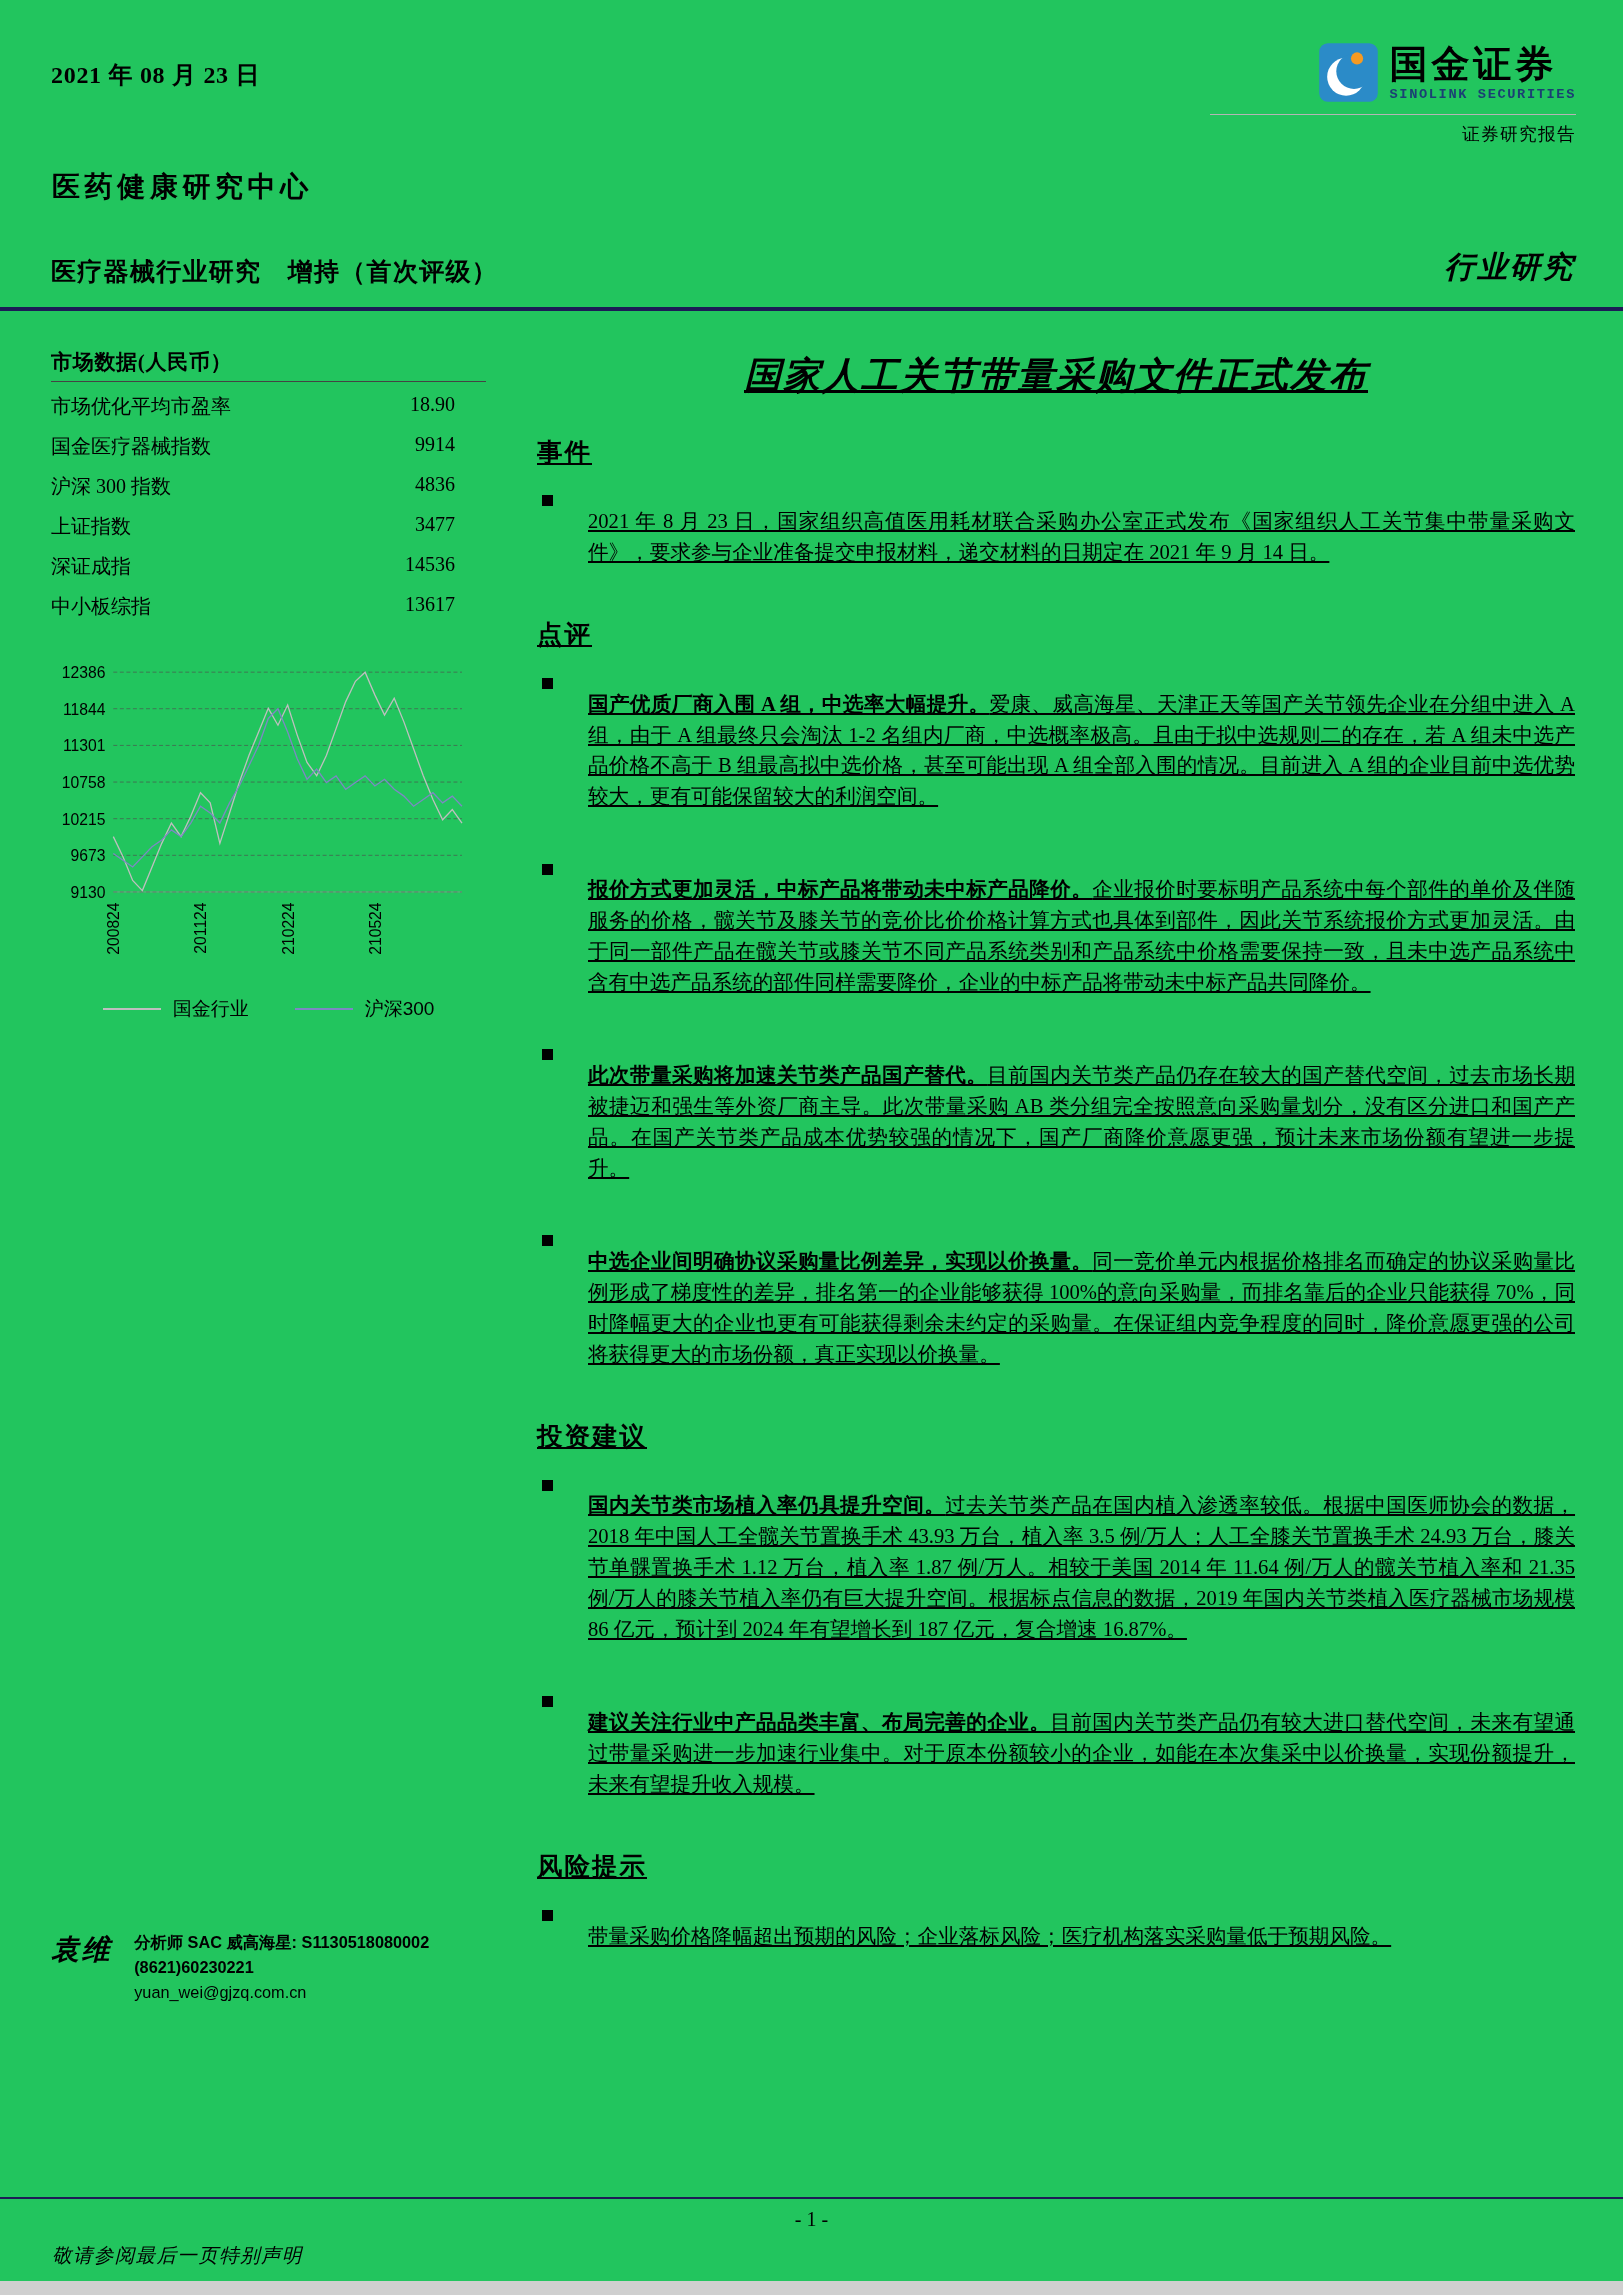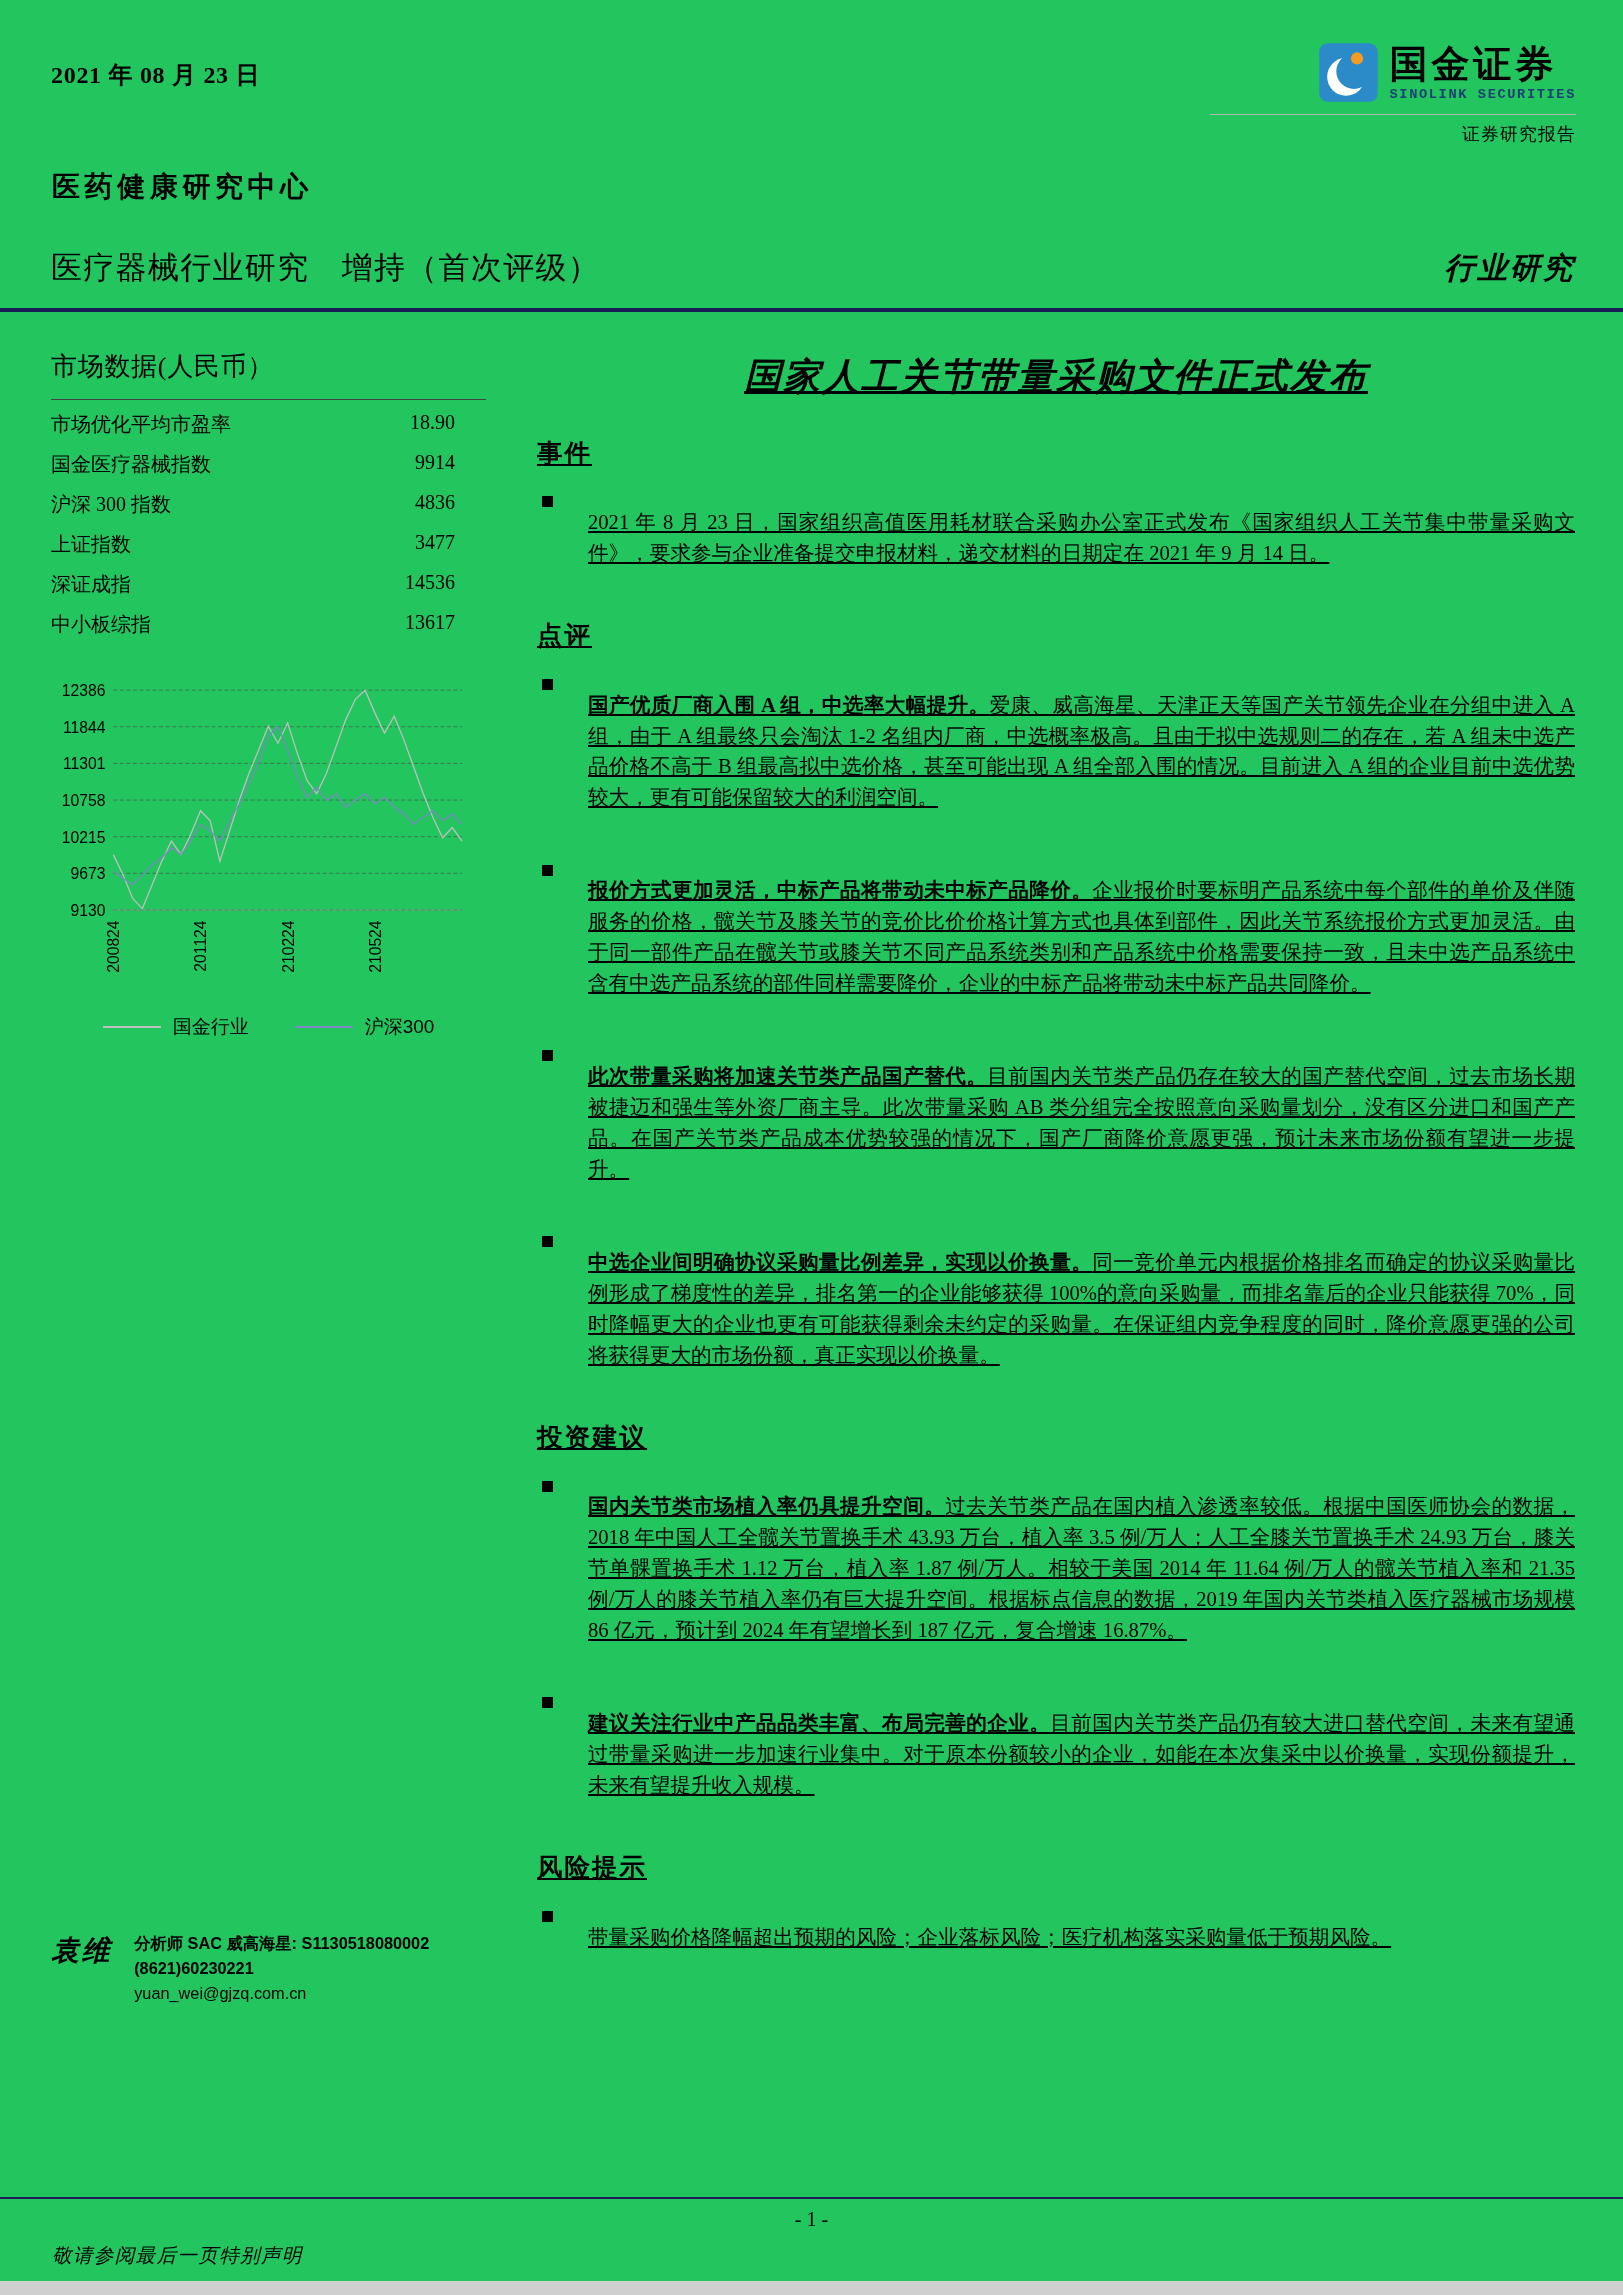--- a/index.html
+++ b/index.html
@@ -14,29 +14,29 @@
   .date{font-size:24px; font-weight:bold; margin-top:17px; letter-spacing:0.7px;}
   .logo-block{width:366px;}
   .logo-row{display:flex; justify-content:flex-end; align-items:center; gap:10.5px;}
   .logo-cn{font-size:38px; font-weight:bold; letter-spacing:3.9px; line-height:1.05;}
   .logo-en{font-size:13.7px; font-weight:bold; color:#1b3f74; letter-spacing:1.6px;
            font-family:Liberation Mono, monospace; margin-top:2.6px;}
   .logo-rule{border-top:0.7px solid #b5b5b5; margin:9.2px 0 6.5px 0;}
   .report-type{font-size:17.7px; text-align:right; letter-spacing:1.3px;}
   .center-name{font-size:28px; font-weight:bold; letter-spacing:4.6px; margin:22px 0 0 52px;}
   .header-row{display:flex; justify-content:space-between; align-items:flex-end; padding:41px 48px 19.6px 51px;}
-  .report-title-left{font-size:31px; font-weight:normal; letter-spacing:1.3px;}
+  .report-title-left{font-size:25px; font-weight:bold; letter-spacing:1.3px;}
   .report-title-right{font-size:30px; font-weight:bold; font-style:italic; letter-spacing:2.6px;}
   .thick-rule{height:3.9px; background:#1c1c56;}
   
   .columns{display:flex; align-items:stretch; padding:37px 48px 0 51px; min-height:1661px;}
   .sidebar{flex:0 0 435px; display:flex; flex-direction:column;}
   .main{flex:1 1 auto; margin-left:51px;text-decoration:underline;}
   
-  .md-title{font-size:26px; font-weight:normal; padding-bottom:15px; border-bottom:0.7px solid #444; letter-spacing:0.7px;}
+  .md-title{font-size:21px; font-weight:bold; padding-bottom:5px; border-bottom:0.7px solid #444; letter-spacing:0.7px;}
   .md-rows{margin-top:3.9px; padding-right:31px;}
   .md-row{display:flex; justify-content:space-between; font-size:20px; padding:6.5px 0;}
   .md-value{text-align:right;}
   
   .chart{margin-top:37px;}
   .grid{stroke:#4d4d4d; stroke-width:1; stroke-dasharray:6 4;}
   .axis{stroke:#9a9a9a; stroke-width:1;}
   .tick{font-size:24px; fill:#000; font-family:"Liberation Sans","DejaVu Sans",sans-serif;}
   .legend{display:flex; justify-content:center; gap:46px; margin-top:17px; font-size:19px;
           font-family:"Liberation Sans","DejaVu Sans",sans-serif;}

